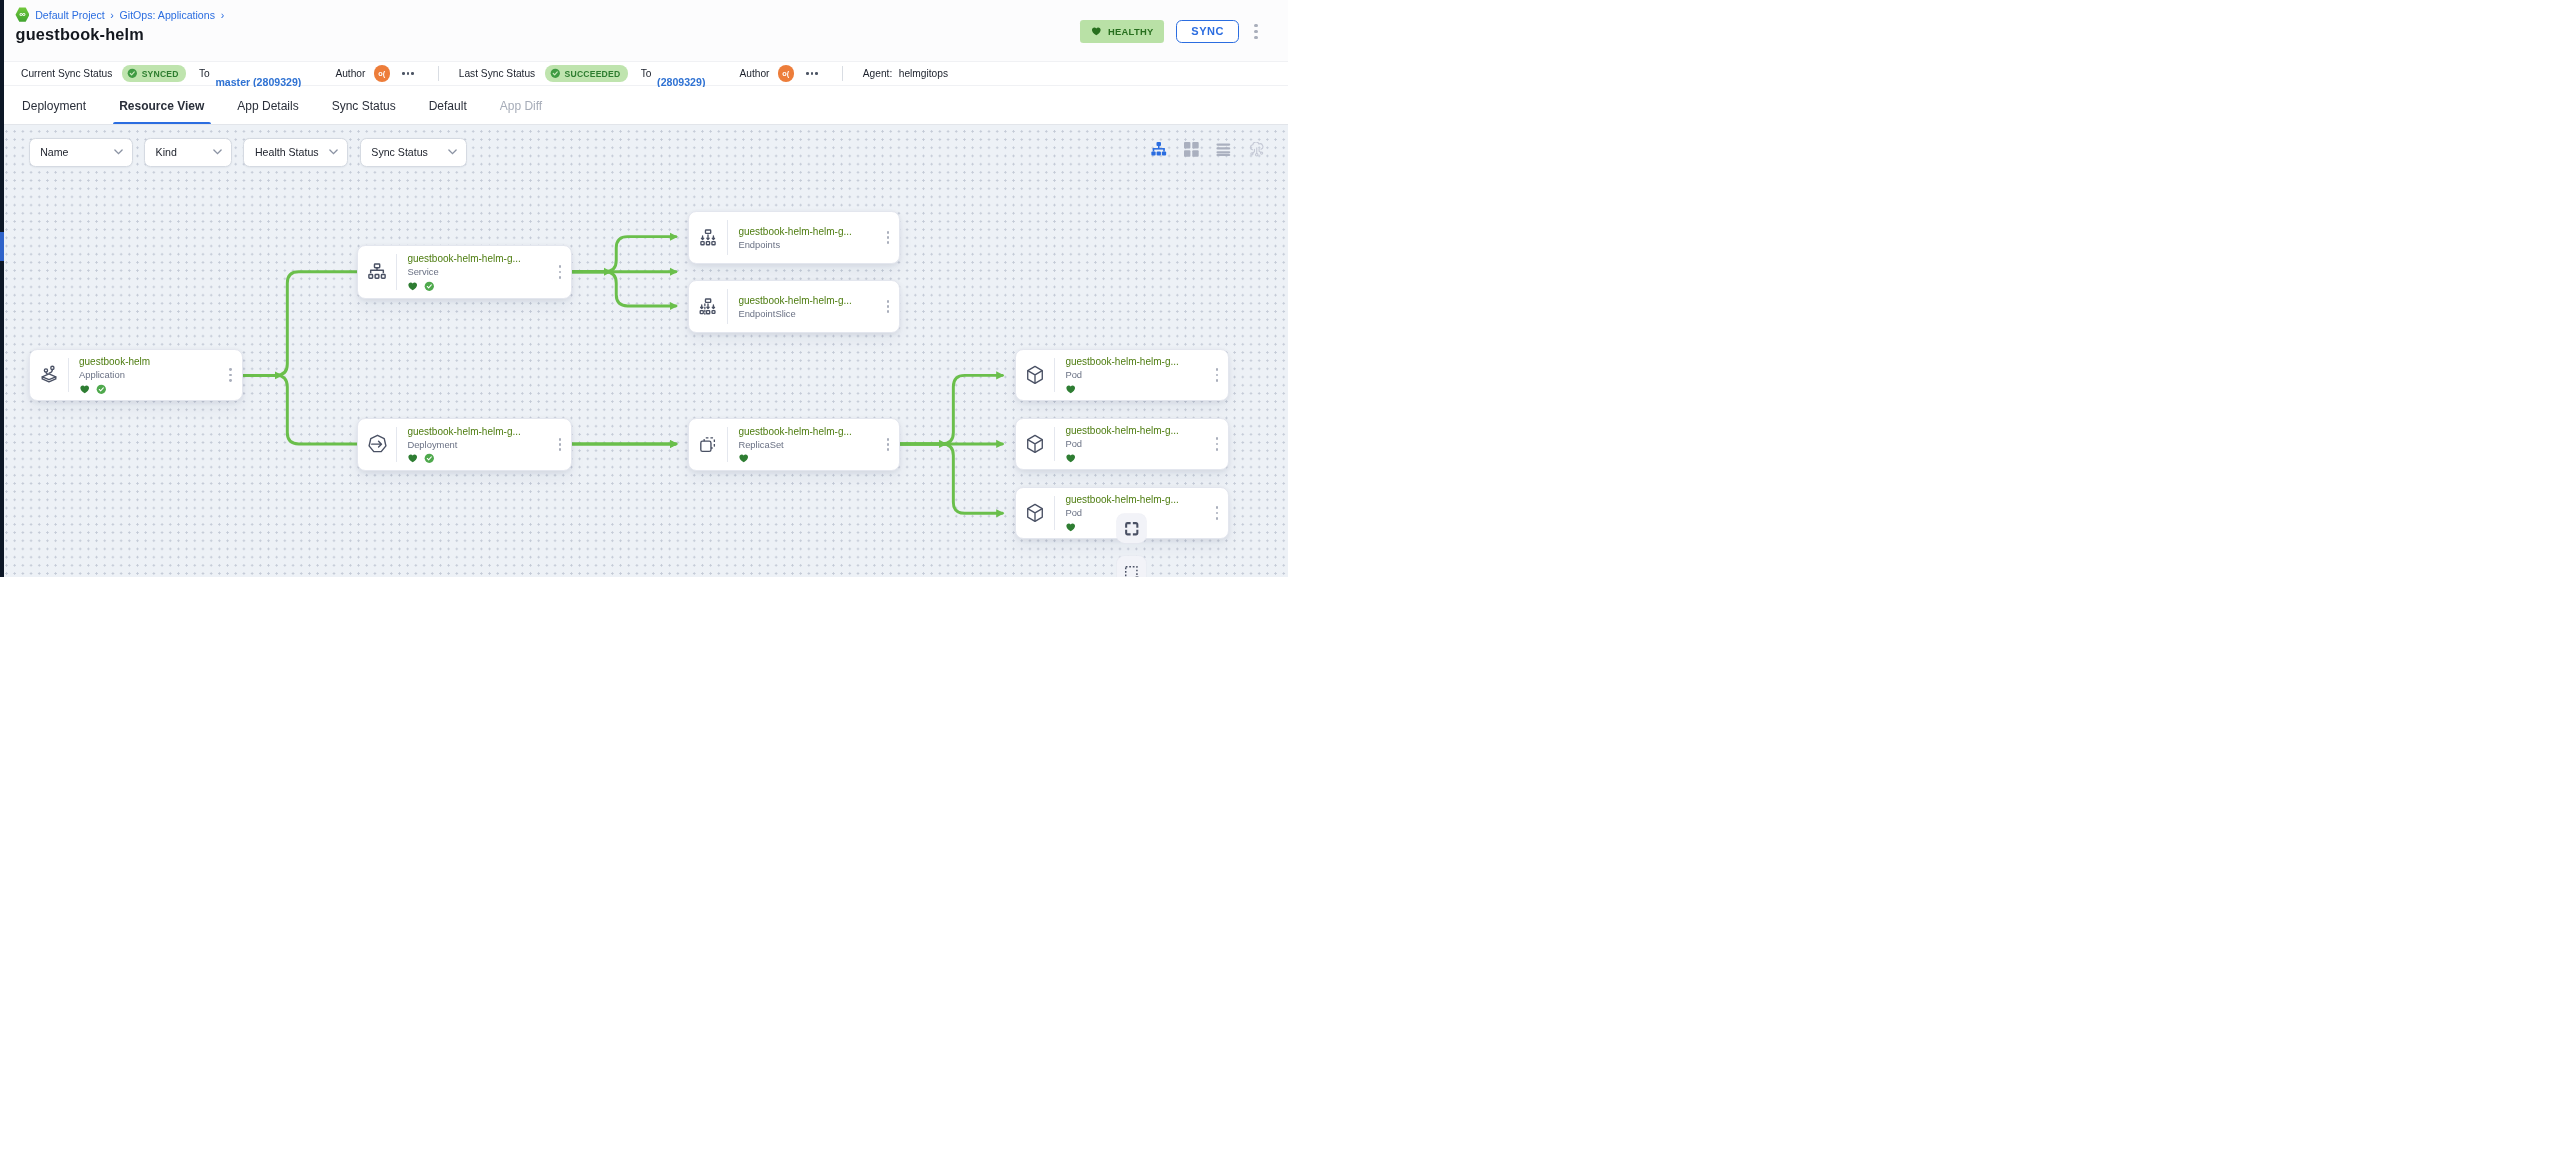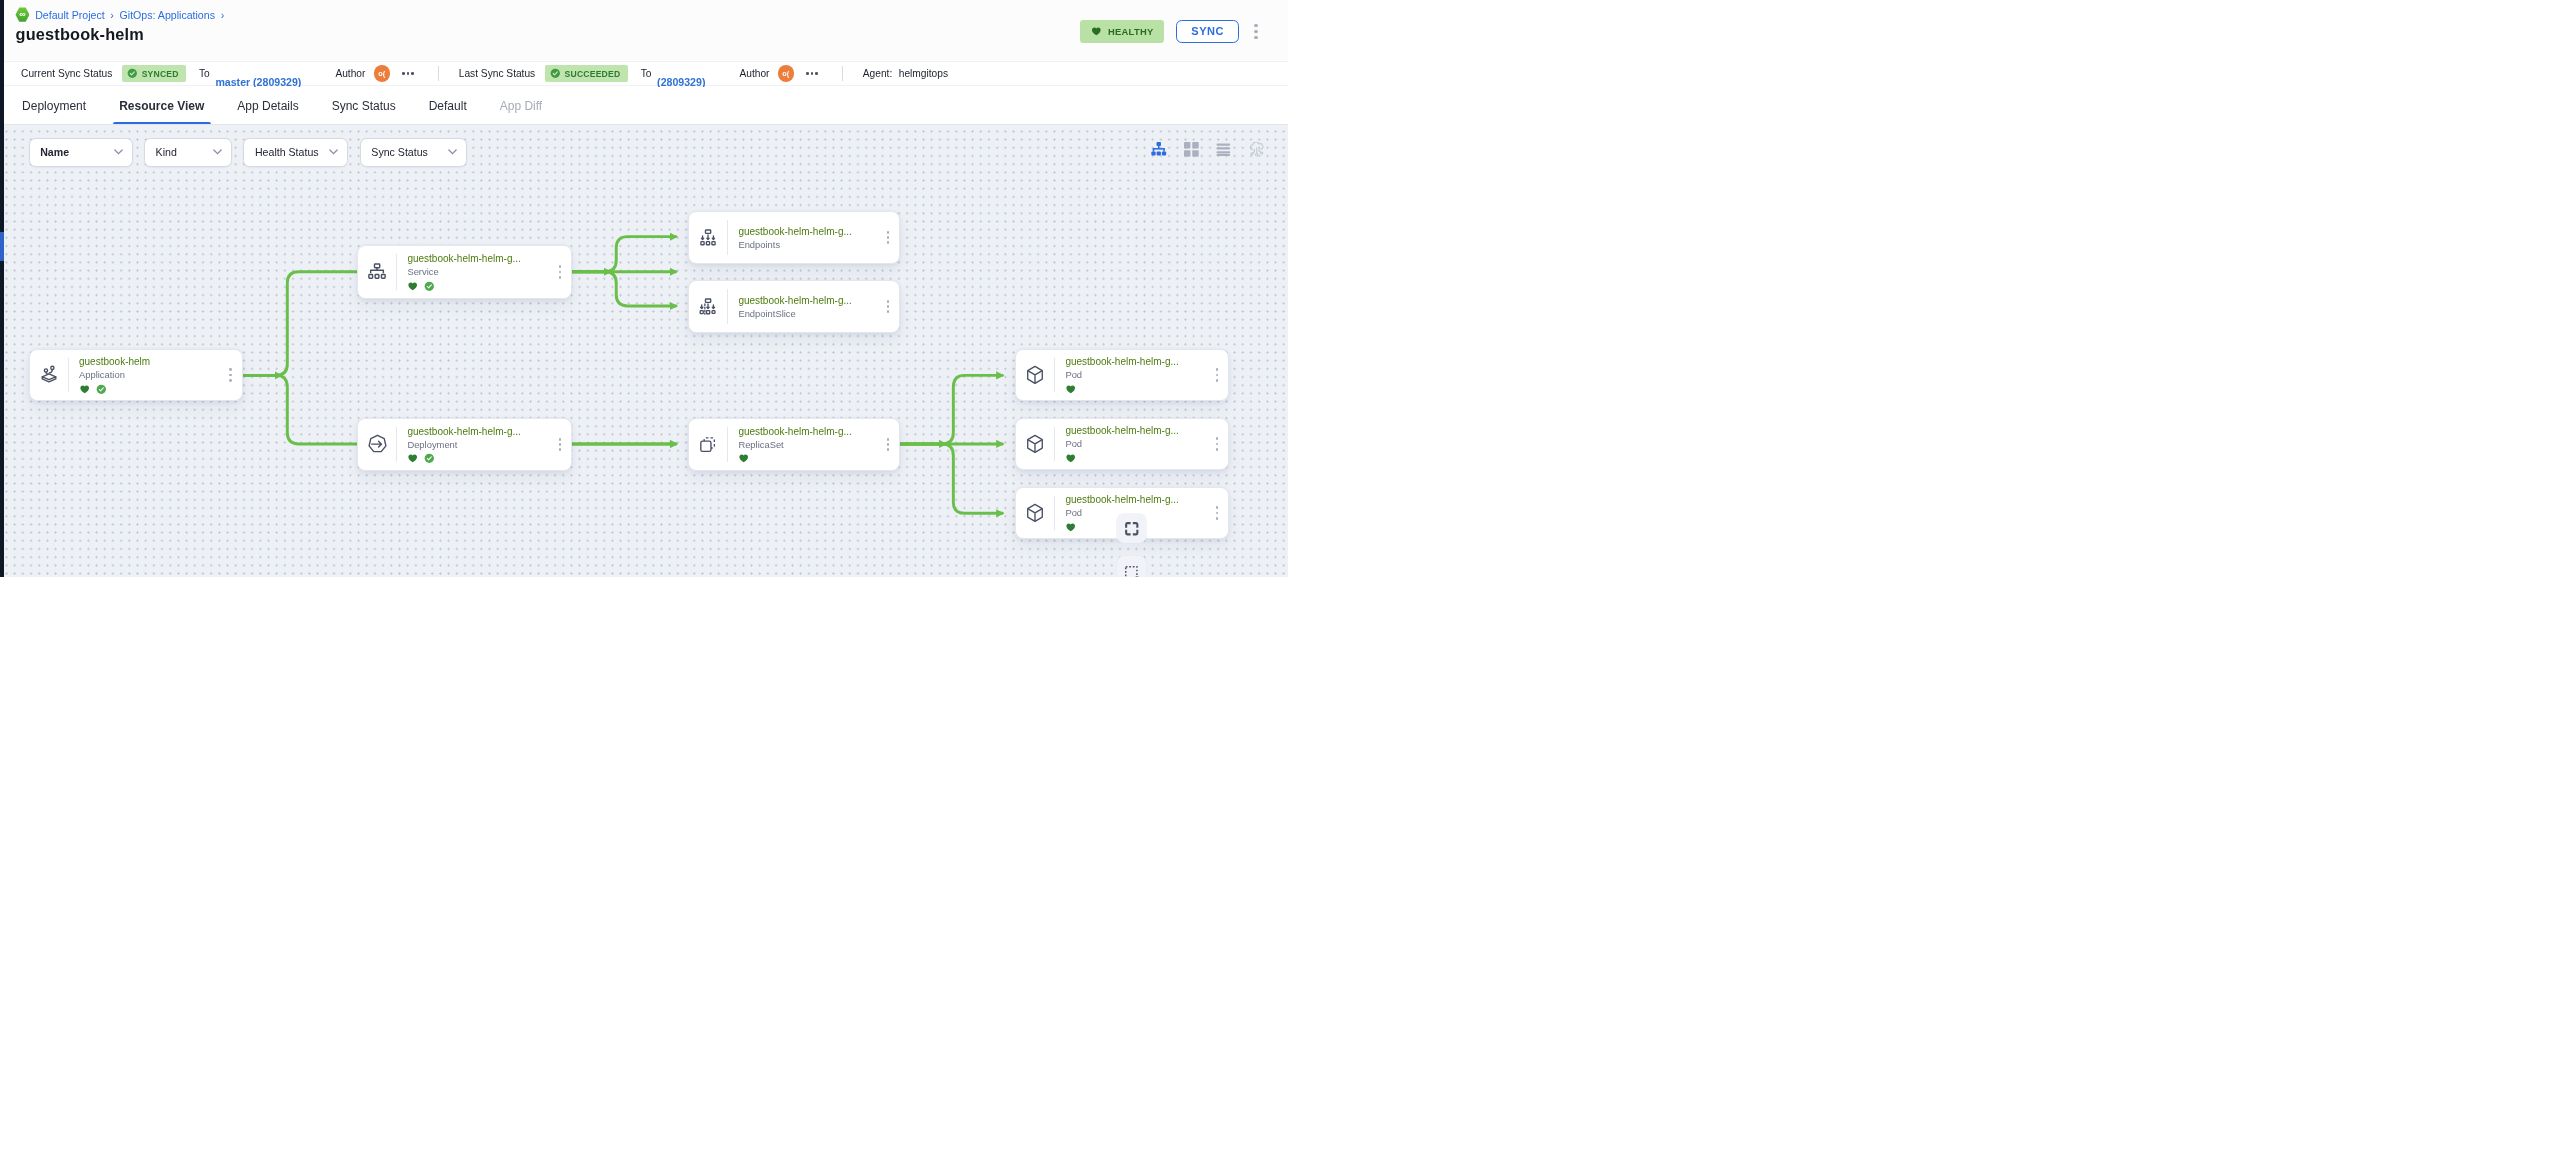--- a/index.html
+++ b/index.html
@@ -24,21 +24,21 @@
   .page-title { position:absolute; left:11.4px; top:25px; font-size:16.3px; font-weight:bold; color:#14181f; letter-spacing:0.2px; }
   .header-right { position:absolute; right:27px; top:19.6px; display:flex; align-items:center; gap:12.2px; }
   .healthy-badge { background:#b9e1a6; color:#276f1e; font-weight:bold; font-size:9.4px; letter-spacing:0.3px; padding:5.7px 10.6px; border-radius:3.3px; display:flex; align-items:center; gap:6.5px; }
   .sync-btn { border:1.6px solid #2b6de0; color:#2b6de0; background:#fff; font-weight:bold; font-size:11px; letter-spacing:0.5px; padding:4.9px 14px; border-radius:5.7px; cursor:pointer; }
   .kebab { display:flex; flex-direction:column; gap:2.9px; align-items:center; padding:1.6px 3.3px; cursor:pointer; }
   .kebab i { width:3.3px; height:3.3px; border-radius:50%; background:#a9aebb; }
 
   
   .status-bar { position:absolute; left:4.1px; right:0; top:61px; height:25px; background:#fff; border-top:0.8px solid #f0f1f4; border-bottom:0.8px solid #f0f1f4; display:flex; align-items:center; padding-left:17px; font-size:10.2px; color:#1b202b; z-index:40; white-space:nowrap; }
   .sb-label { margin-right:9.8px; }
-  .sb-badge { background:#bfe4ae; color:#2d7d2f; font-weight:bold; font-size:8.6px; letter-spacing:0.2px; border-radius:2px; padding:2.9px 7.3px 2.9px 4.9px; display:flex; align-items:center; gap:4.1px; margin-right:13px; }
+  .sb-badge { background:#bfe4ae; color:#2d7d2f; font-weight:bold; font-size:8.6px; letter-spacing:0.2px; border-radius:8px; padding:2.9px 7.3px 2.9px 4.9px; display:flex; align-items:center; gap:4.1px; margin-right:13px; }
   .sb-to { margin-right:5.7px; }
   .sb-rev { color:#2f72d3; font-weight:bold; font-size:10.6px; margin-right:34px; cursor:pointer;margin-top:16px; }
   .sb-author { margin-right:8.2px; }
   .sb-avatar { width:16.3px; height:16.3px; border-radius:50%; background:#ed7d3a; color:#fff; font-size:7.3px; font-weight:bold; display:flex; align-items:center; justify-content:center; margin-right:12.2px; }
   .hdots { display:flex; gap:2px; align-items:center; margin-right:0; cursor:pointer; }
   .hdots i { width:2.6px; height:2.6px; border-radius:50%; background:#4d5565; }
   .sb-divider { width:0.8px; height:14.7px; background:#d9dde3; margin:0 19.6px 0 24.5px; }
   .sb-agent-label { margin-right:6.5px; }
 
   
@@ -49,21 +49,21 @@
   .tab.disabled { color:#a6acb8; cursor:default; }
 
   
   .canvas { position:absolute; left:0; right:0; top:124px; height:453px;
     background-color:#edf1f6;
     background-image:radial-gradient(#c3cad6 0.9px, transparent 1.1px);
     background-size:8.2px 8.2px; background-position:2.4px 3.3px; }
 
   .filter-row { position:absolute; left:28.6px; top:14px; display:flex; gap:11.4px; z-index:10; }
   .filter-pill { height:28.6px; background:#fff; border:0.8px solid #d5dae2; border-radius:6.5px; display:flex; align-items:center; justify-content:space-between; padding:0 9px 0 10.6px; font-size:10.6px; color:#21252f; box-shadow:0 0.8px 1.6px rgba(20,30,60,.05); cursor:pointer; }
-  .fp-name { width:104px;font-weight:bold; } .fp-kind { width:88px; } .fp-health { width:105px; } .fp-sync { width:107px; }
+  .fp-name { width:104px; } .fp-kind { width:88px; } .fp-health { width:105px; } .fp-sync { width:107px; }
 
   .view-toggles { position:absolute; right:24px; top:18px; display:flex; gap:17px; align-items:center; z-index:10; }
   .vt { width:15.5px; height:15.5px; display:flex; align-items:center; justify-content:center; cursor:pointer; }
 
   
   .edges { position:absolute; left:0; top:0; width:1288px; height:453px; z-index:1; }
   .node { position:absolute; background:#fff; border:0.8px solid #e3e6ee; border-radius:8.2px;
     box-shadow:0 1.6px 4.1px rgba(25,35,70,.07), 0 8.2px 16.3px rgba(25,35,70,.05);
     display:flex; align-items:stretch; z-index:5; cursor:pointer; }
   .node-icon { width:38px; display:flex; align-items:center; justify-content:center; flex:0 0 38px; }

